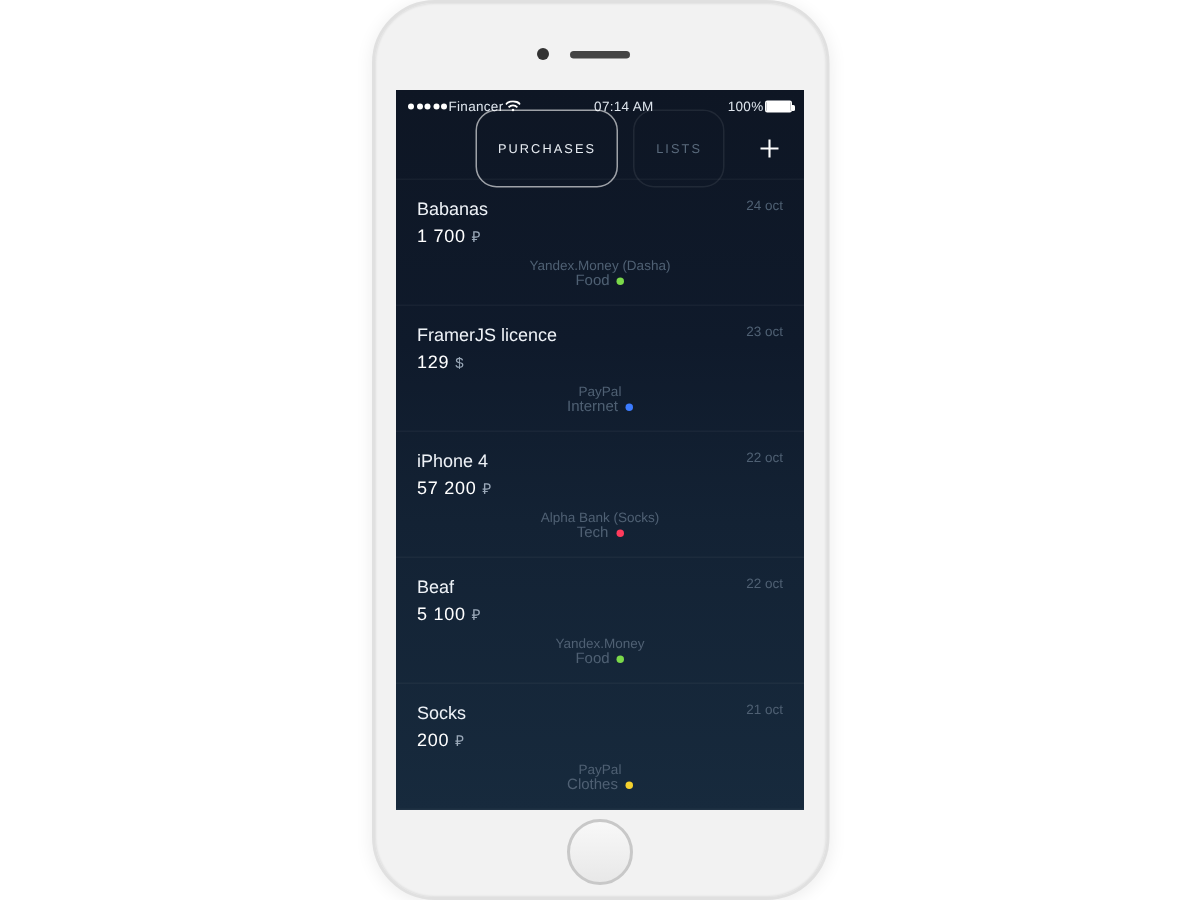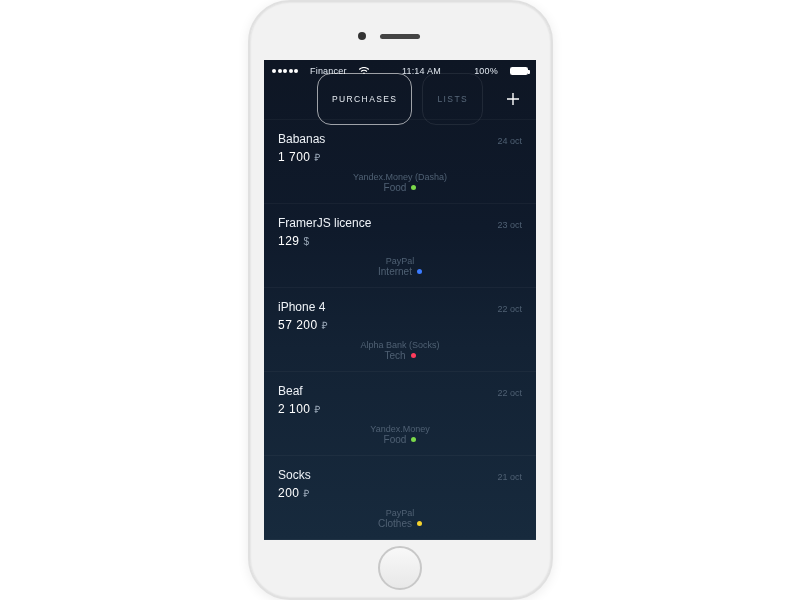--- a/index.html
+++ b/index.html
@@ -40,21 +40,21 @@
     overflow: hidden;
     position: relative;
     font-size: 11px;
   }
   
   .status {
     height: 18px; padding: 3px 8px 0 8px;
     display: flex; justify-content: space-between; align-items: center;
     font-size: 9px; letter-spacing: .2px;
   }
-  .status .left, .status .right { display: flex; align-items: center; gap: 12px; }
+  .status .left, .status .right { display: flex; align-items: center; gap: 1px; }
   .dots { display: flex; gap: 1.5px; }
   .dots span { width: 4px; height: 4px; border-radius: 50%; background: #fff; }
   .wifi-ic { width: 10px; height: 8px; position: relative; }
   .wifi-ic svg { display:block; }
   .batt { width: 18px; height: 8px; border: 1px solid #fff; border-radius: 1.5px; position: relative; }
   .batt::after { content:""; position:absolute; right:-3px; top:2px; width:2px; height:4px; background:#fff; border-radius:0 1px 1px 0;}
   .batt i { display:block; height:100%; width:100%; background:#fff; }
   
   .header {
     height: 42px; display: flex; align-items: center; justify-content: center;
@@ -77,21 +77,21 @@
     display:flex; align-items:center; justify-content:center;
   }
   .addbtn svg { display:block; }
   
   .list { }
   .row {
     padding: 12px 14px 10px 14px;
     border-bottom: 1px solid rgba(255,255,255,0.04);
     position: relative;
   }
-  .row .topline { display:flex; justify-content:space-between; align-items:flex-end; }
+  .row .topline { display:flex; justify-content:space-between; align-items:flex-start; }
   .title { font-size: 12px; color: #eef2f7; font-weight: 400; }
   .date  { font-size: 9px; color: #4f6073; }
   .amount-line { margin-top: 4px; display:flex; align-items: baseline; gap:4px;}
   .amount { font-size: 12px; color: #fff; font-weight: 300; letter-spacing: .5px;}
   .cur { font-size: 10px; color: #9aa8b8; font-weight: 400; }
   .bottomline { margin-top: 8px; display:flex; justify-content:space-between; align-items:center;flex-direction:column;}
   .src { font-size: 9px; color: #4f6073; }
   .cat { font-size: 10px; color: #4f6073; display:flex; align-items:center; gap:5px;}
   .dot { width:5px; height:5px; border-radius:50%; display:inline-block; }
 </style>
@@ -113,21 +113,21 @@
             <span></span>
             <span></span>
         </span>
         <span>Financer</span>
         <span class="wifi-ic">
           <svg viewBox="0 0 12 9" width="10" height="8">
               <path fill="#fff" d="M6 8.2a1 1 0 100-2 1 1 0 000 2zm-3-2.6a4.2 4.2 0 016 0l1-1a5.6 5.6 0 00-8 0zM.7 3.2a7.5 7.5 0 0110.6 0l1-1a8.9 8.9 0 00-12.6 0z"></path>
             </svg>
         </span>
       </div>
-      <div>11:14 AM</div>
+      <div>07:14 AM</div>
       <div class="right">
         <span>100%</span>
         <span class="batt">
             <i></i>
           </span>
       </div>
     </div>
 
     <div class="header">
       <div class="seg">
@@ -192,21 +192,21 @@
               <span class="dot" style="background:#ff3b5c"></span>
             </span>
           </div>
         </div>
         <div class="row">
           <div class="topline">
             <span class="title">Beaf</span>
             <span class="date">22 oct</span>
           </div>
           <div class="amount-line">
-            <span class="amount">2 100</span>
+            <span class="amount">5 100</span>
             <span class="cur">₽</span>
           </div>
           <div class="bottomline">
             <span class="src">Yandex.Money</span>
             <span class="cat">
               <span>Food</span>
               <span class="dot" style="background:#7bd94a"></span>
             </span>
           </div>
         </div>

